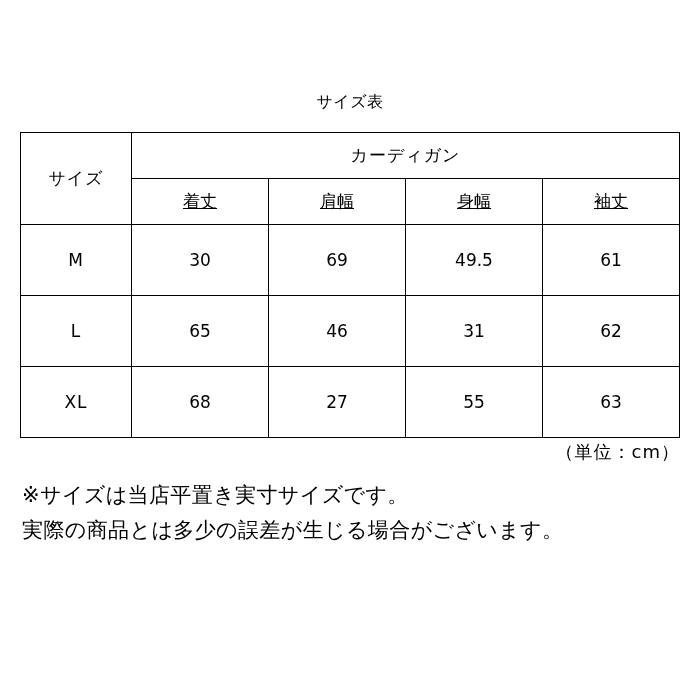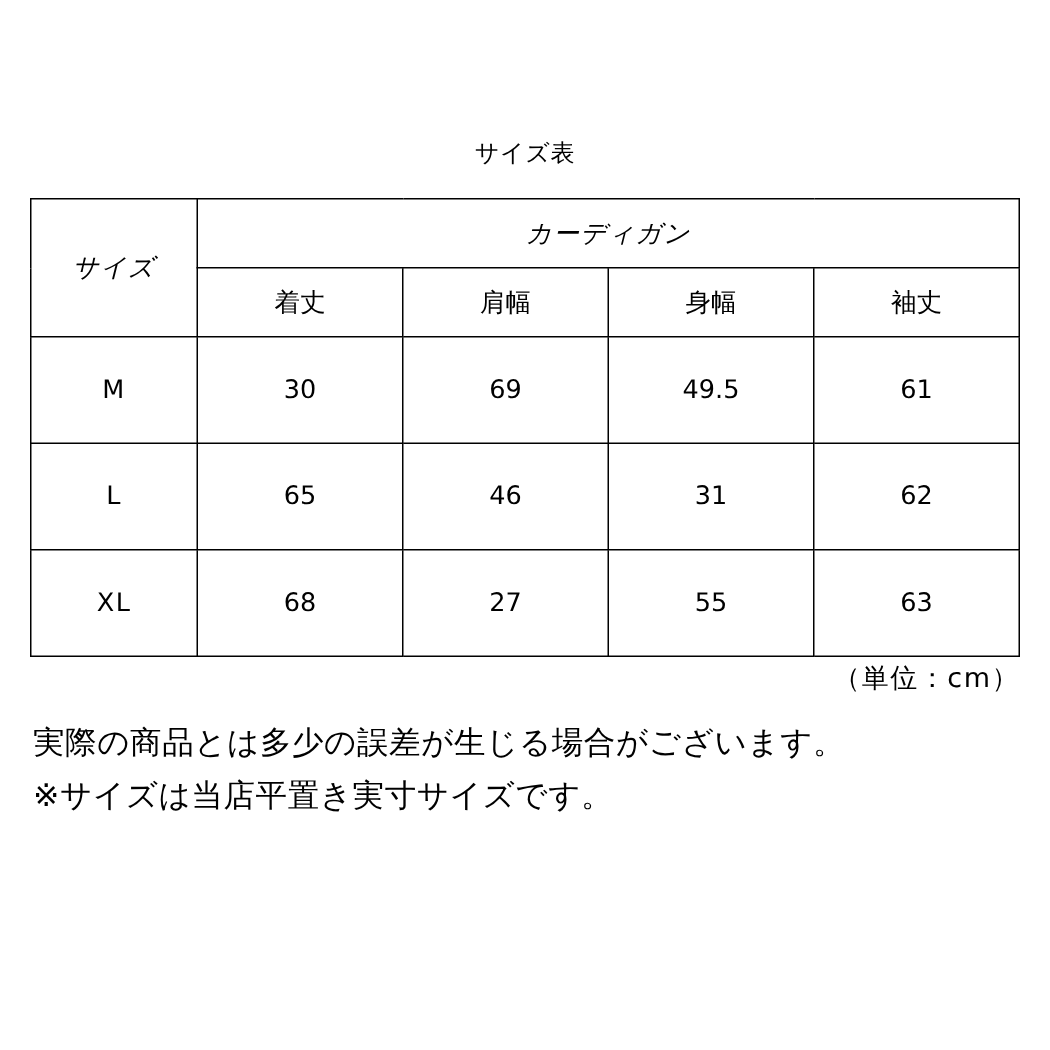--- a/index.html
+++ b/index.html
@@ -40,24 +40,24 @@
   table.size-table td,
   table.size-table th {
     border: 1px solid #000000;
     text-align: center;
     font-weight: normal;
     font-size: 17px;
     padding: 0;
   }
   .row-head td, .row-head th {
     height: 45px;
-    font-style: italic;
   }
   .row-sub td, .row-sub th {
     height: 45px;
+    text-decoration: underline;
   }
   .row-data td {
     height: 70px;
   }
   .col-size {
     width: 110px;
   }
   .group-head {
     font-size: 17px;
     letter-spacing: 1px;
@@ -127,17 +127,17 @@
       <td>27</td>
       <td>55</td>
       <td>63</td>
     </tr>
   </tbody>
     </table>
 
   <div class="unit-note">（単位：cm）</div>
 
   <div class="notes">
+    <div>※サイズは当店平置き実寸サイズです。</div>
     <div>実際の商品とは多少の誤差が生じる場合がございます。</div>
-    <div>※サイズは当店平置き実寸サイズです。</div>
   </div>
 
 </div>
 
 </body></html>

